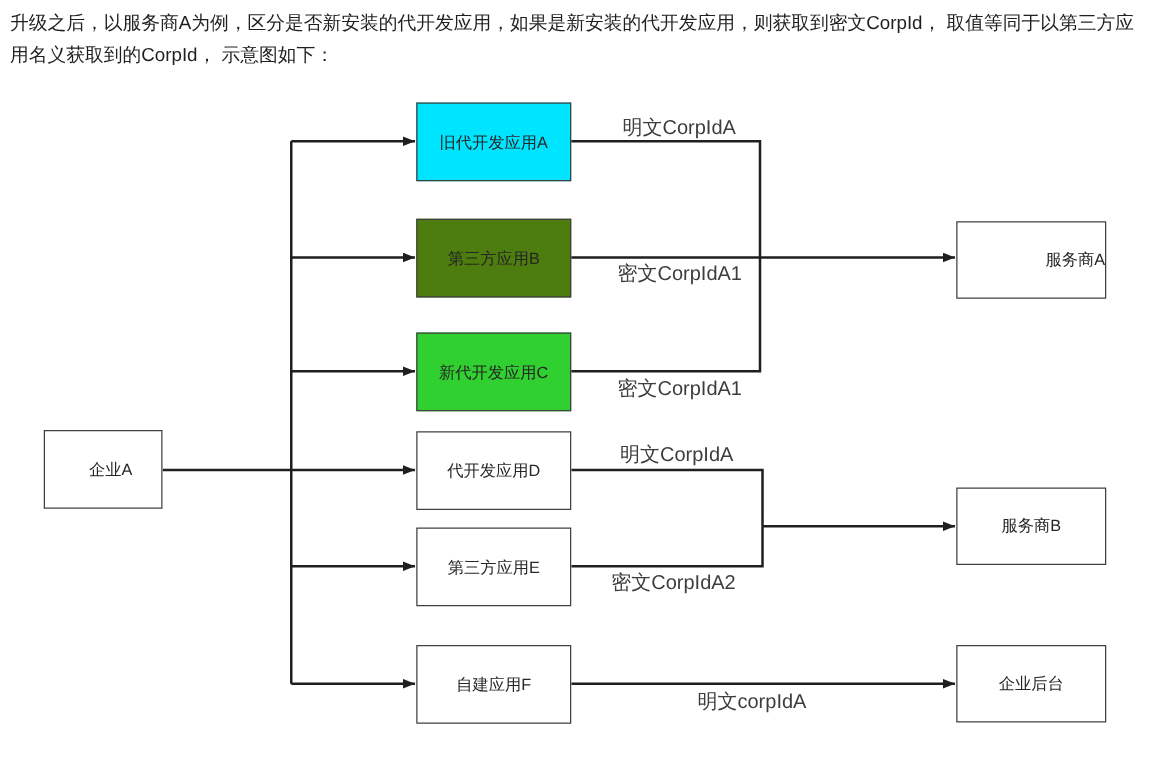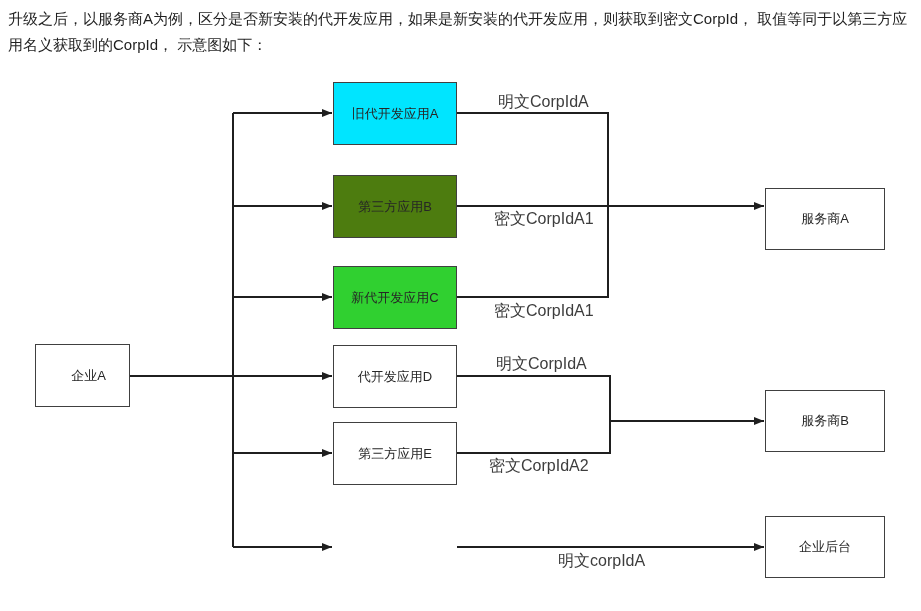--- a/index.html
+++ b/index.html
@@ -97,22 +97,25 @@
   </div>
   <div class="node node-mid" style="top: 266px; background-color: rgb(48, 208, 48);">
     <span>新代开发应用C</span>
   </div>
   <div class="node node-mid" style="top: 345px; background-color: rgb(255, 255, 255);">
     <span>代开发应用D</span>
   </div>
   <div class="node node-mid" style="top: 422px; background-color: rgb(255, 255, 255);">
     <span>第三方应用E</span>
   </div>
+  <div class="node node-mid" style="top: 516px; background-color: rgb(255, 255, 255);">
+    <span>自建应用F</span>
+  </div>
 
-  <div class="node node-right" style="top:188px;">
+  <div class="node node-right" style="top:177px;justify-content:flex-end;">
     <span>服务商A</span>
   </div>
   <div class="node node-right" style="top:390px;">
     <span>服务商B</span>
   </div>
   <div class="node node-right" style="top:516px;">
     <span>企业后台</span>
   </div>
 
   <div class="edge-label" style="left:498px; top:92px;">明文CorpIdA</div>

